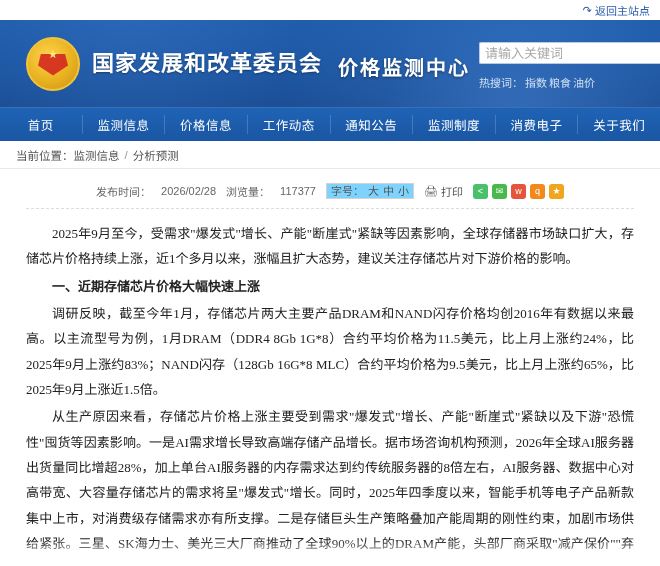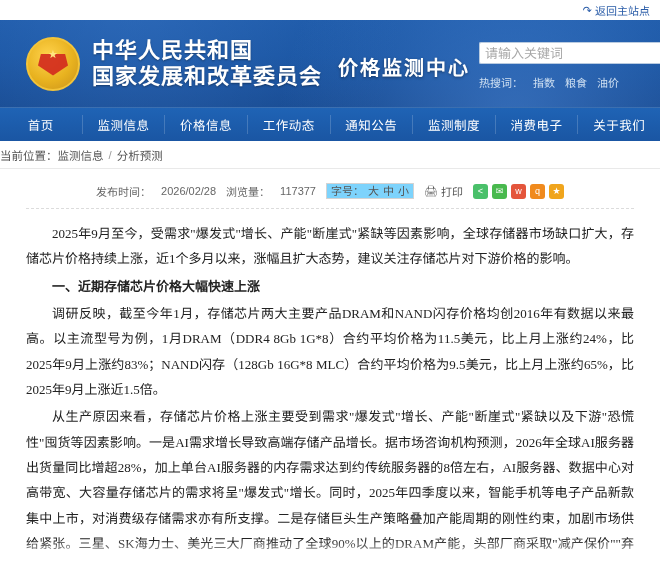--- a/index.html
+++ b/index.html
@@ -134,21 +134,21 @@
     cursor: pointer;
     border-radius: 0 2px 2px 0;
     display: flex; align-items: center; justify-content: center;
     gap: 2px;
   }
   .hotwords {
     margin-top: 10px;
     color: #cfe0f2;
     font-size: 11px;
     display: flex;
-    gap: 10px;
+    gap: 2px;
     align-items: center;
   }
   .hotwords a { color: #cfe0f2; text-decoration: none; cursor: pointer; }
 
   
   .nav {
     height: 34px;
     background: linear-gradient(180deg,#1f63b5 0%, #1a56a3 100%);
     display: flex;
     align-items: stretch;
@@ -166,20 +166,21 @@
   }
   .nav-sep { width: 1px; background: rgba(255,255,255,.18); margin: 7px 0; }
 
   
   .crumb {
     height: 28px;
     display: flex;
     align-items: center;
     font-size: 11.5px;
     color: #555;
+    padding-left: 16px;
     border-bottom: 1px solid #e9e9e9;
     background: #fff;
   }
   .crumb a { color: #555; text-decoration: none; cursor: pointer; }
   .crumb .sep { margin: 0 5px; color: #999; }
 
   
   .article { padding: 14px 26px 0 26px; }
   .art-title {
     text-align: center;
@@ -260,21 +261,20 @@
     <div class="back">
       <span class="back-icon">↷</span>
       <span>返回主站点</span>
     </div>
   </div>
 
   <div class="banner">
     <div class="banner-inner">
       <div class="emblem"></div>
       <div class="org-title">
-        <div class="org-line1">中华人民共和国</div>
         <div class="org-line2">国家发展和改革委员会</div>
       </div>
       <div class="site-name">价格监测中心</div>
     </div>
 
     <div class="search-area">
       <div class="search-row">
         <input class="search-input" type="text" placeholder="请输入关键词" style="">
         <button class="search-btn">
           <span>🔍</span>

